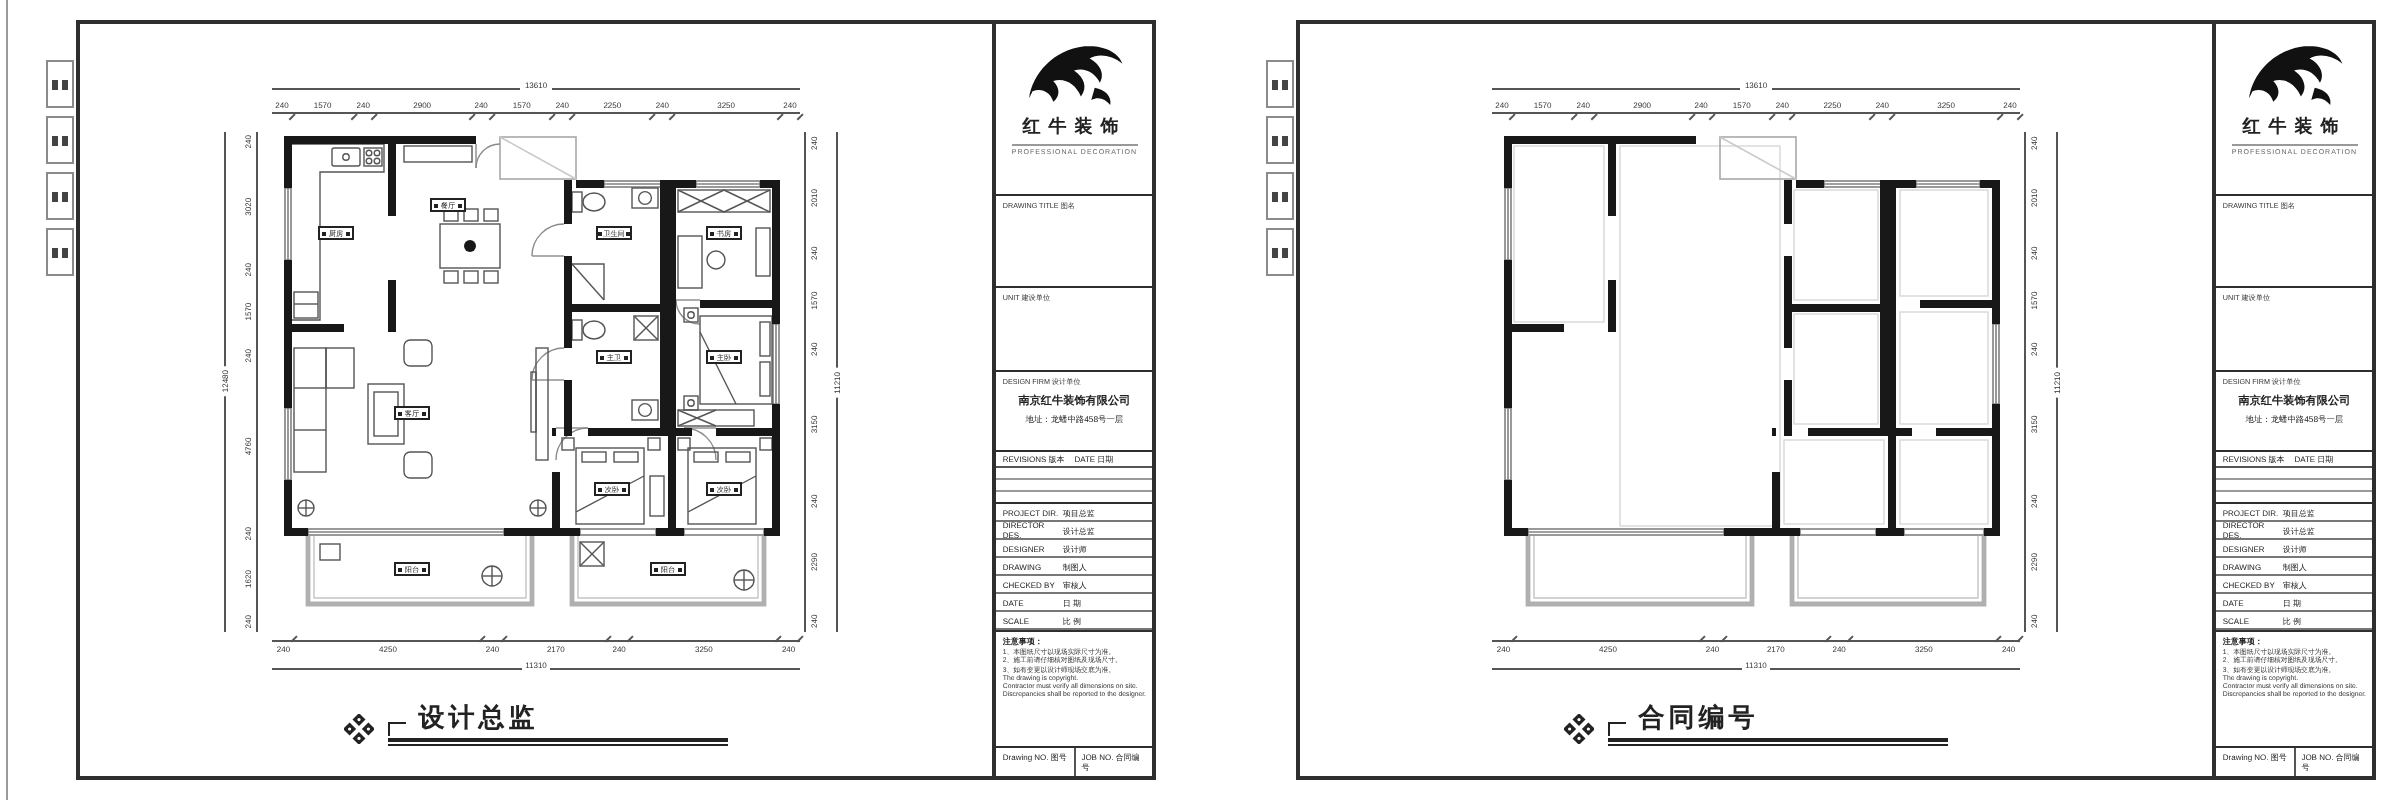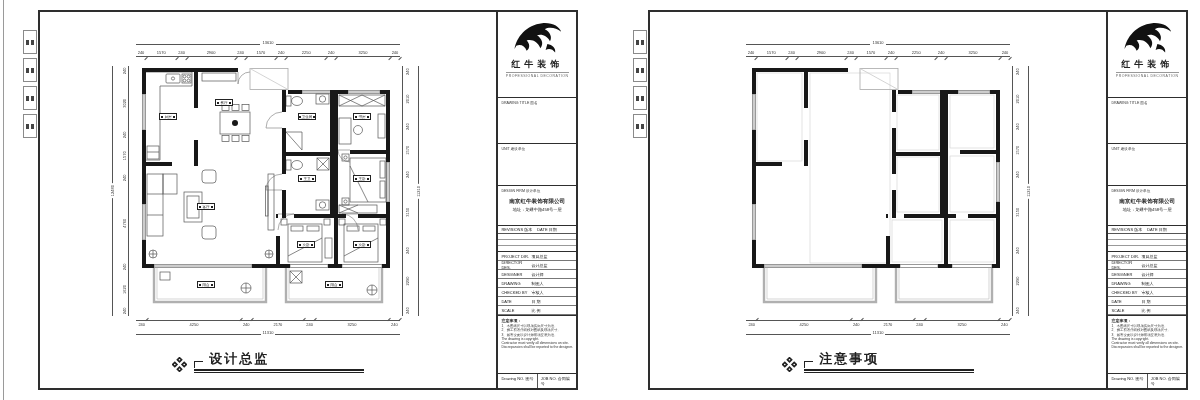--- a/index.html
+++ b/index.html
@@ -524,21 +524,21 @@
           </svg>
         </div>
 
         <div class="caption">
           <svg class="caption-orn" viewBox="0 0 15 15">
               <use href="#g-ornament"></use>
             </svg>
           <div class="caption-body">
             <div class="caption-top">
               <span class="corner-mark"></span>
-              <span class="caption-title">注意事项</span>
+              <span class="caption-title">合同编号</span>
             </div>
             <div class="caption-rule"></div>
           </div>
         </div>
       </div>
 
       <div class="titleblock">
         <div class="tb-logo">
           <svg class="tb-logo-mark" viewBox="0 0 64 44">
               <use href="#g-logo"></use>

